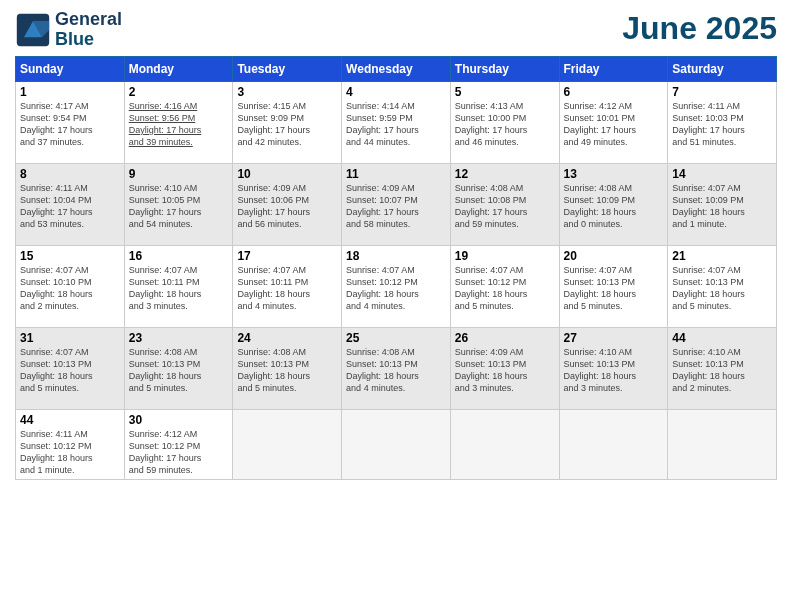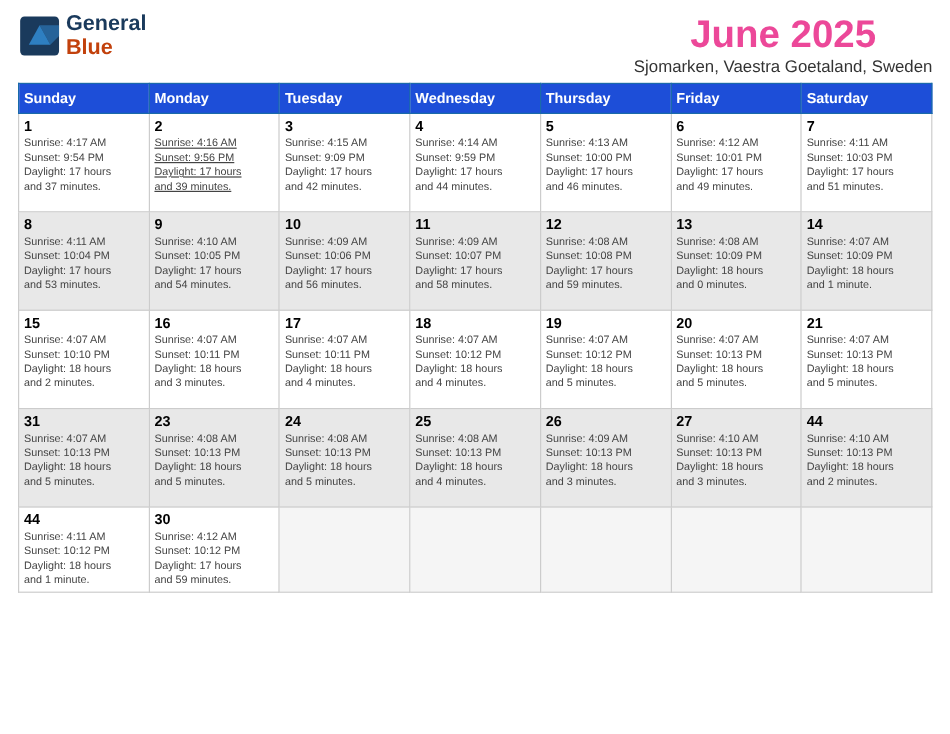--- a/index.html
+++ b/index.html
@@ -27,34 +27,33 @@
       align-items: center;
       gap: 4px;
     }
     .logo-text {
       font-size: 18px;
       font-weight: bold;
       color: #1a3a5c;
       line-height: 1.1;
     }
     .logo-blue {
-      color: #c2410c;
+      color: #0c4a6e;
     }
     .logo-icon {
       width: 36px;
       height: 36px;
     }
     .title-area {
       text-align: right;
     }
     .month-title {
       font-size: 32px;
       font-weight: bold;
-      color: #ec4899;
-      text-align: center;
+      color: #0c4a6e;
     }
     .subtitle {
       font-size: 14px;
       color: #333;
     }
     .calendar {
       width: 100%;
       border-collapse: collapse;
       table-layout: fixed;
     }
@@ -109,21 +108,20 @@
         <polygon points="10,28 20,10 30,28" fill="#2e7fc1"></polygon>
         <polygon points="20,10 30,28 38,20 38,10" fill="#2e7fc1" opacity="0.6"></polygon>
       </svg>
       <div class="logo-text">
         <span>General</span><br>
         <span class="logo-blue">Blue</span>
       </div>
     </div>
     <div class="title-area">
       <div class="month-title">June 2025</div>
-      <div class="subtitle">Sjomarken, Vaestra Goetaland, Sweden</div>
     </div>
   </div>
 
   <table class="calendar">
     <thead>
       <tr>
       <th>Sunday</th>
           <th>Monday</th>
           <th>Tuesday</th>
           <th>Wednesday</th>

